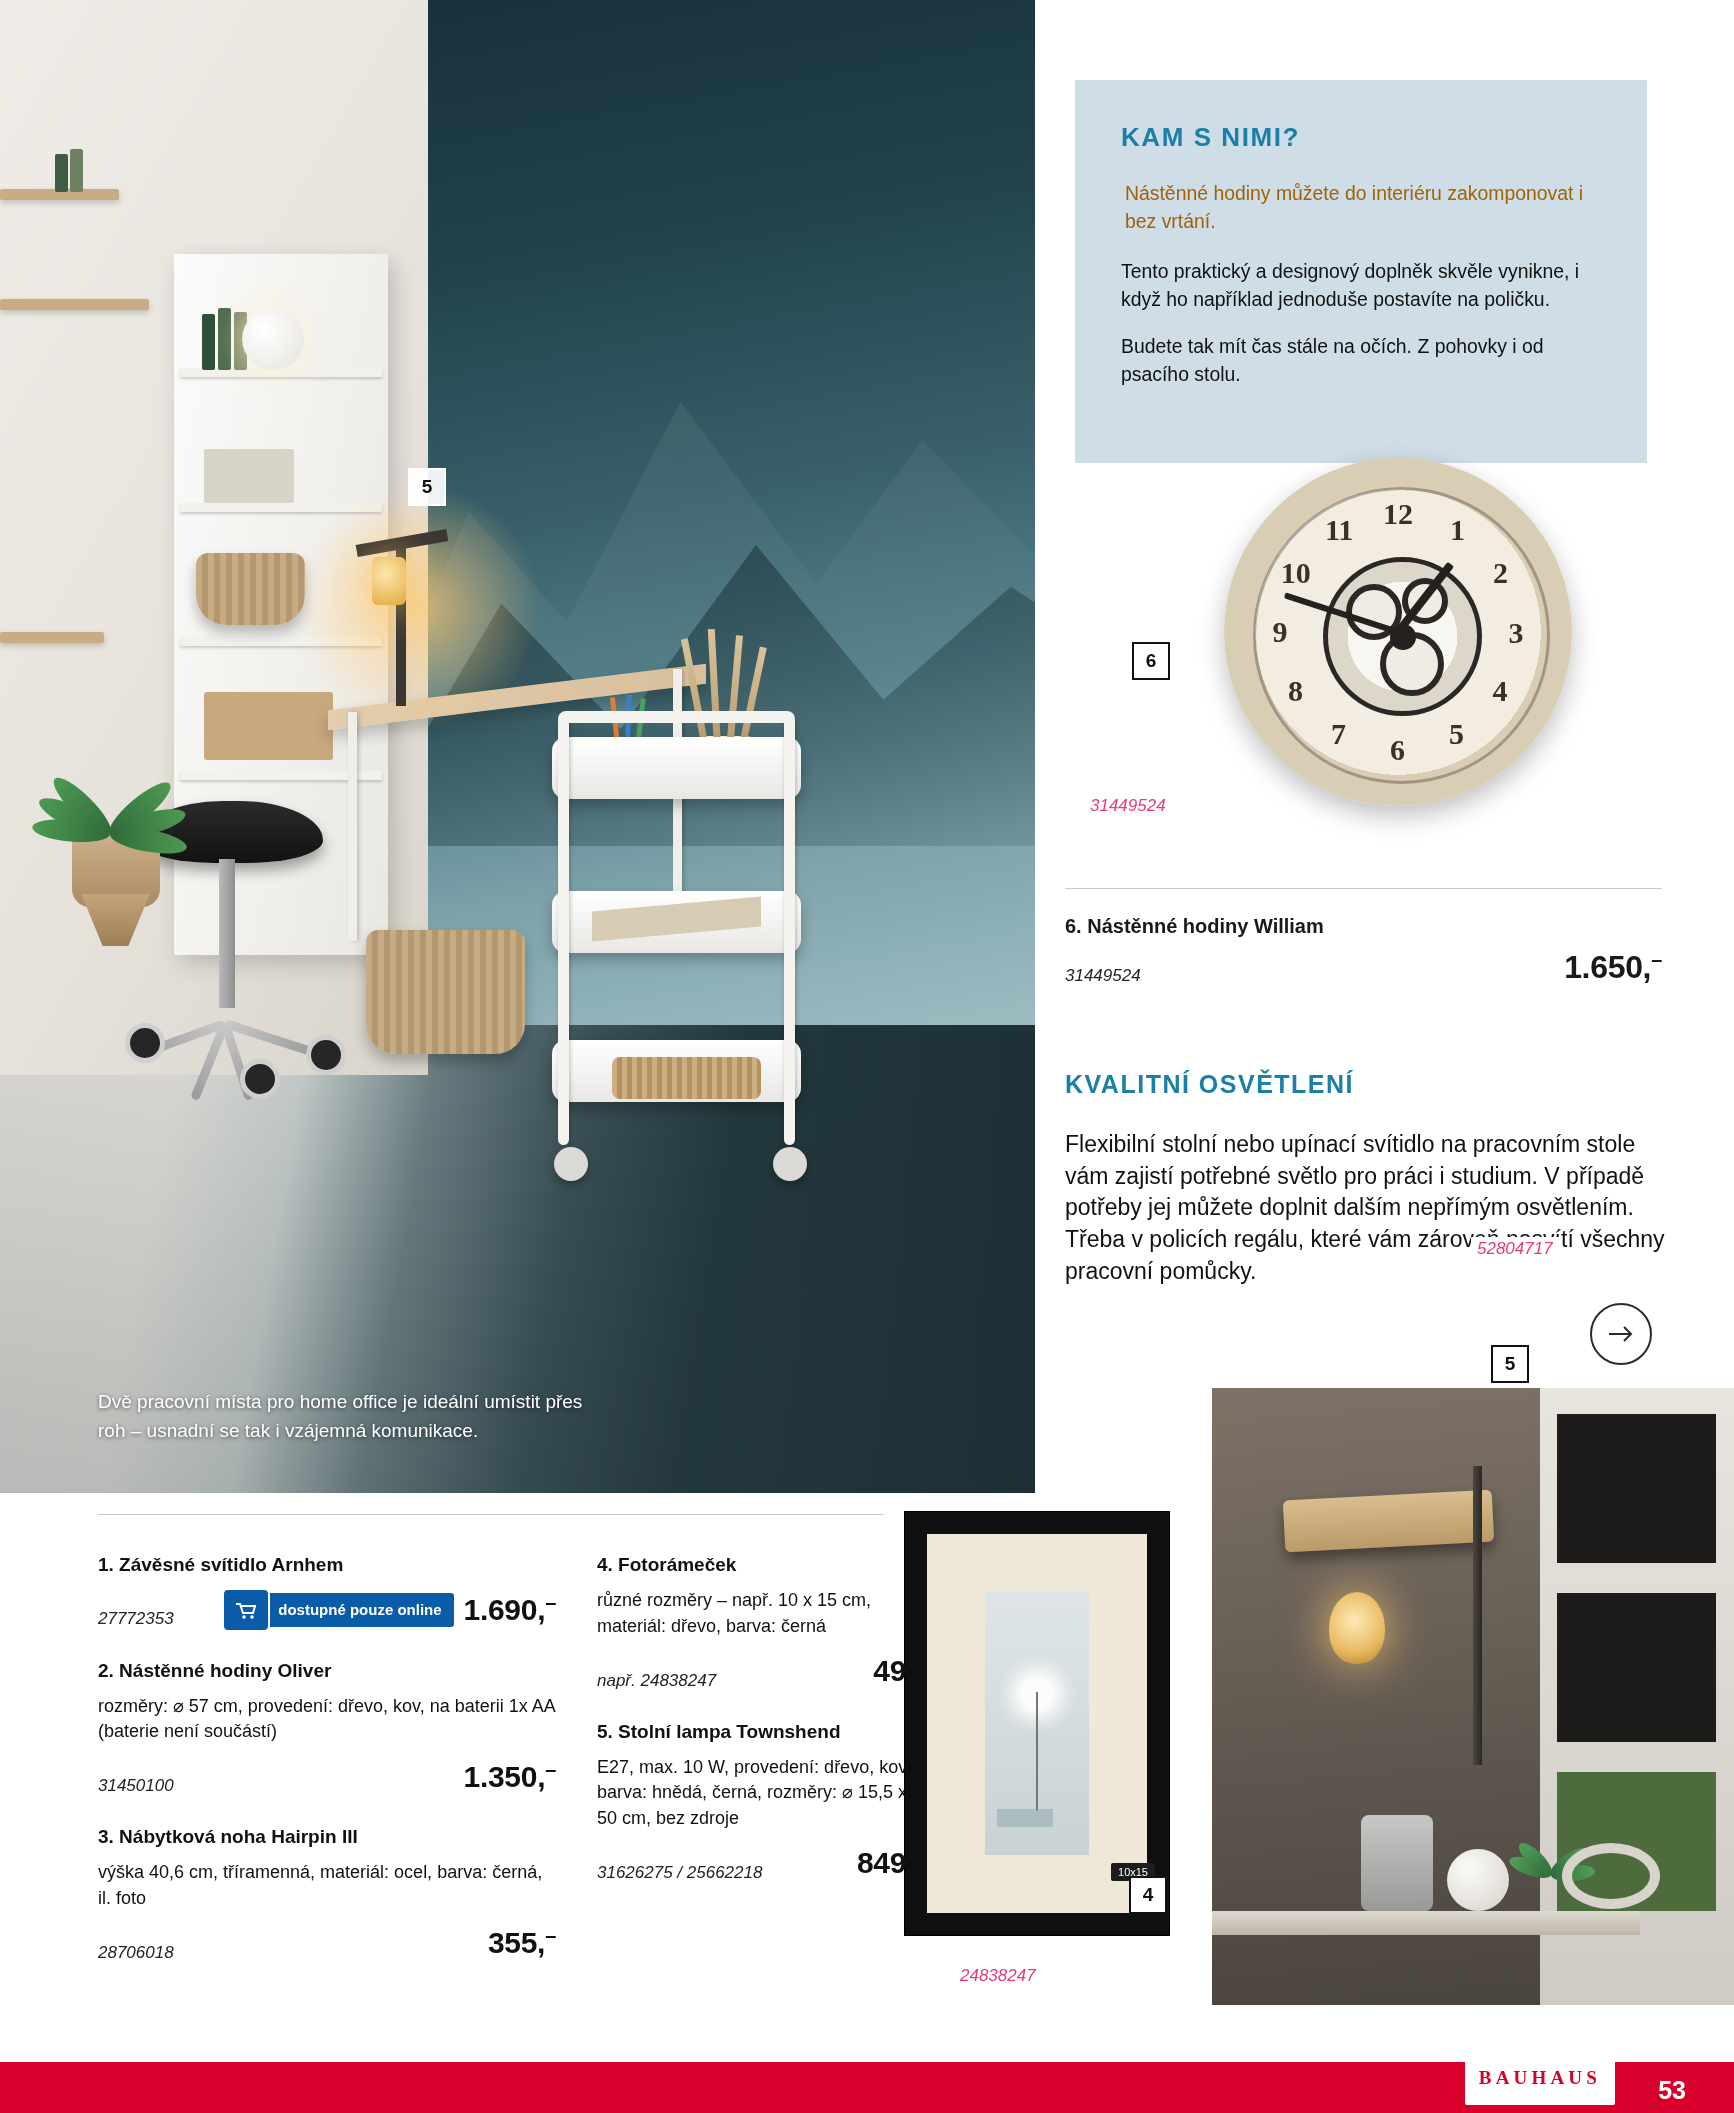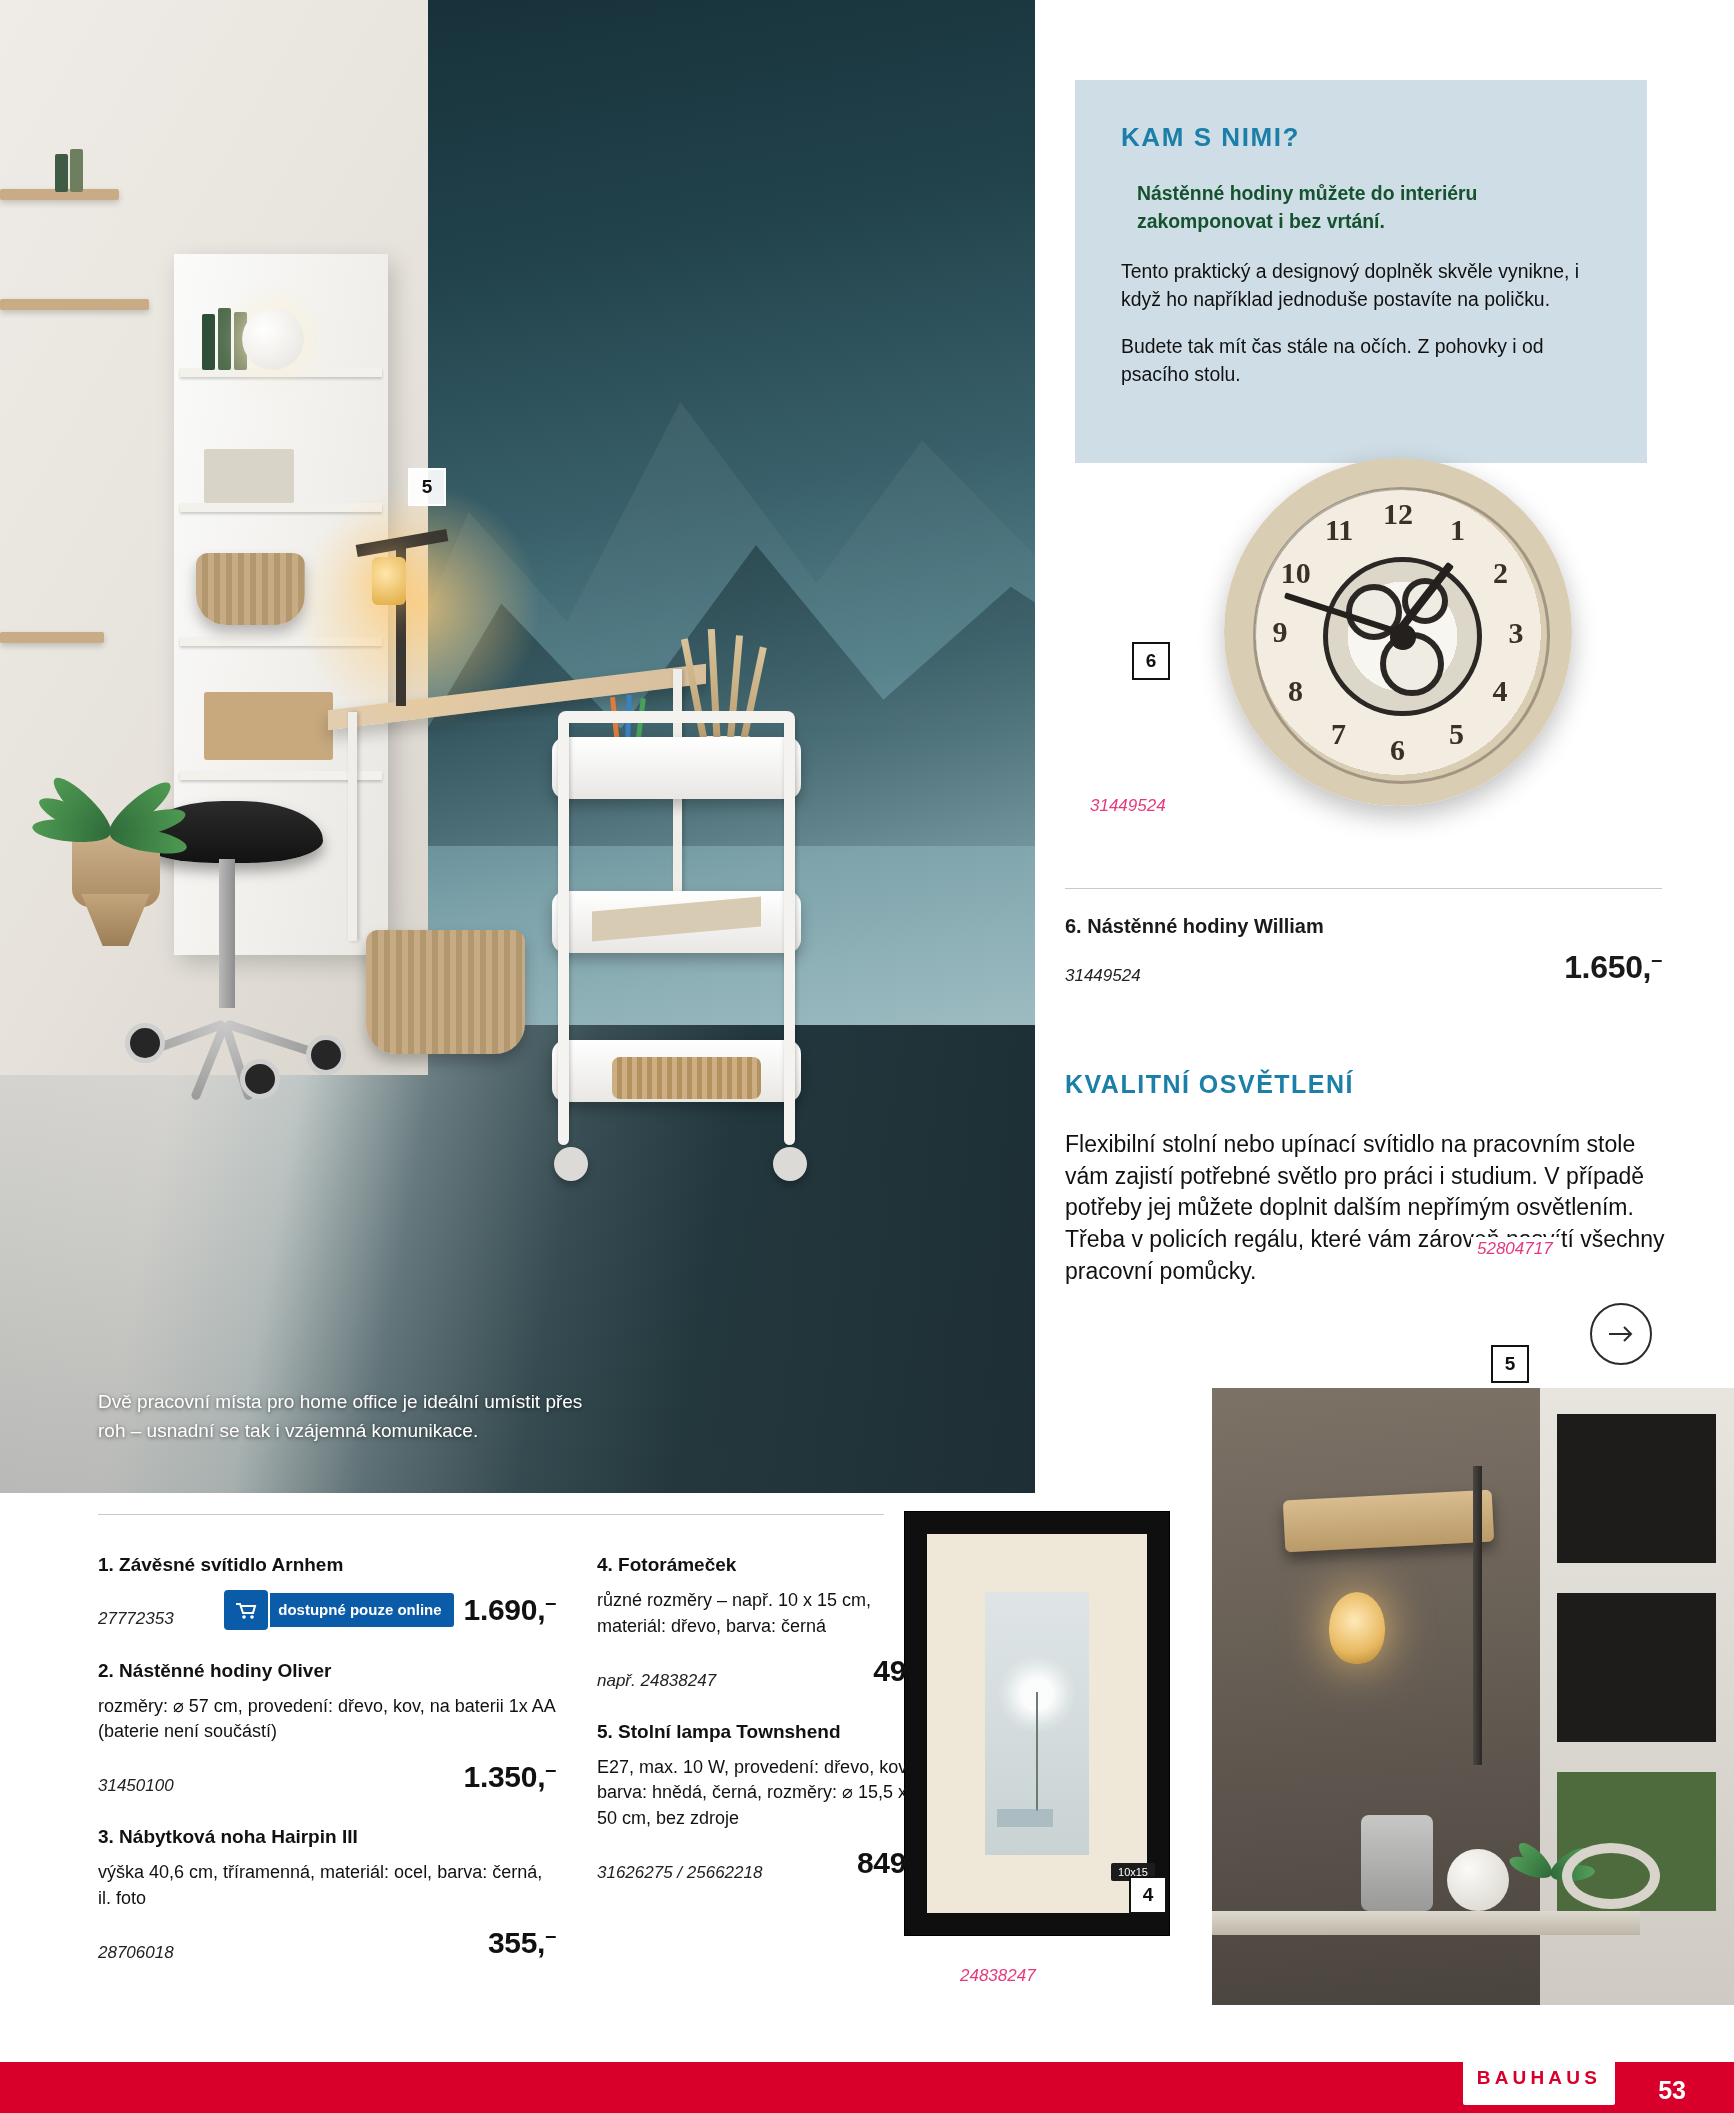--- a/index.html
+++ b/index.html
@@ -111,21 +111,21 @@
 
   
   .kam-box{
     position:absolute;left:1075px;top:80px;width:572px;height:383px;
     background:#cfdde6;
   }
   .kam-inner{padding:42px 46px 0 46px;}
   .kam-title{
     color:#1b7fa8;font-size:26px;font-weight:700;letter-spacing:.06em;margin:0 0 26px 0;
   }
-  .kam-lead{font-size:19.4px;font-weight:700;line-height:1.45;margin:0 0 22px 16px;color:#14532d;}
+  .kam-lead{font-size:19.4px;font-weight:400;line-height:1.45;margin:0 0 22px 4px;color:#a16207;}
   .kam-p{font-size:19.4px;line-height:1.45;margin:0 0 18px 0;color:#111;}
 
   
   .clock-wrap{position:absolute;left:1144px;top:468px;width:468px;height:358px;}
   .clock{
     position:absolute;left:80px;top:-10px;width:348px;height:348px;border-radius:50%;
     background:radial-gradient(circle at 50% 50%,#f2ece1 0 58%,#d9cdb4 58% 74%,#cbbfa4 74% 88%,#2a2724 88% 100%);
     box-shadow:0 10px 26px rgba(0,0,0,.25);
   }
   .clock-ring{
@@ -241,21 +241,21 @@
     display:flex;align-items:center;justify-content:center;
   }
   .priceline-with-badge{display:flex;align-items:center;gap:10px;}
 
   
   .footer-bar{position:absolute;left:0;bottom:0;width:1734px;height:46px;background:#d8002a;}
   .footer-red{position:absolute;left:0;bottom:46px;width:1734px;height:5px;background:#d8002a;}
   .bauhaus{
     position:absolute;right:119px;bottom:8px;height:30px;padding:12px 14px;background:#ffffff;
     color:#d8002a;font-size:19px;font-weight:700;letter-spacing:.22em;
-    display:flex;align-items:center;border-radius:2px;
+    display:flex;align-items:center;border-radius:2px;font-family:Liberation Serif, serif;
   }
   .pageno{position:absolute;right:48px;bottom:8px;color:#ffffff;font-size:25px;font-weight:700;}
 </style>
 </head>
 <body>
 
 <div class="page">
 
   <div class="hero">
     <div class="mural"></div>

